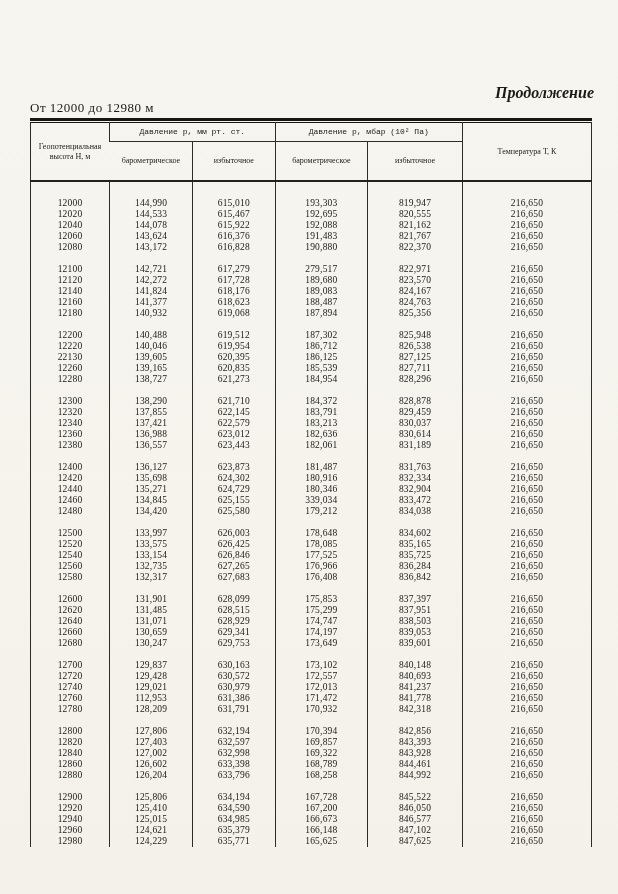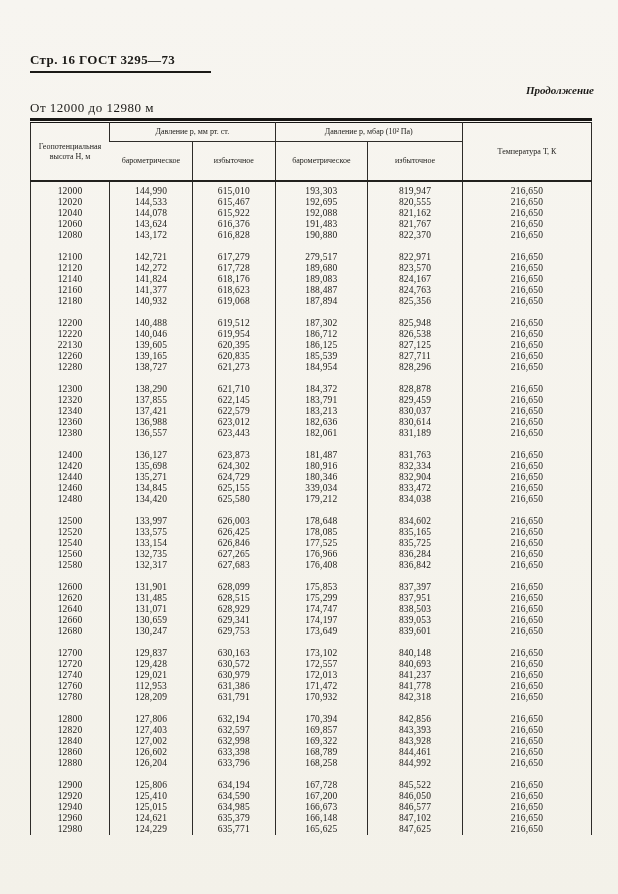--- a/index.html
+++ b/index.html
@@ -25,21 +25,21 @@
     font-weight: bold;
     letter-spacing: 0.4px;
     border-bottom: 2.5px solid #1b1a17;
     padding: 0 36px 3px 0;
     white-space: nowrap;
   }
   .continuation {
     position: absolute;
     top: 84px;
     right: 24px;
-    font-size: 11px;
+    font-size: 16px;
     font-style: italic;
     font-weight: bold;
   }
   .range-title {
     position: absolute;
     top: 100px;
     left: 30px;
     font-size: 13px;
     letter-spacing: 0.5px;
   }
@@ -70,43 +70,42 @@
     font-weight: normal;
     font-size: 8px;
     line-height: 9.5px;
     text-align: center;
     vertical-align: middle;
     padding: 2px 3px;
     border-left: 1px solid #2e2c29;
   }
   th:first-child, td:first-child { border-left: none; }
   thead { border-bottom: 2px solid #22211e; }
-  th.group { border-bottom: 1px solid #2e2c29; height: 14px; }
+  th.group { border-bottom: 1px solid #2e2c29; height: 14px; font-family: Liberation Mono, monospace; }
   th.rowspan2 { height: 50px; }
   th.sub { height: 34px; }
   tbody td {
     font-size: 9.5px;
     line-height: 11px;
     height: 11px;
     text-align: center;
     vertical-align: middle;
     padding: 0 2px;
     border-left: 1px solid #2e2c29;
     letter-spacing: 0.2px;
     white-space: nowrap;
   }
   tbody tr.gap td { height: 11px; }
-  tbody tr:first-child td { padding-top: 4px; }
+  tbody tr:first-child td { padding-top: 16px; }
 </style>
 </head>
 <body>
 
 <div class="page">
 
-  <div class="header-left">Стр. 16 ГОСТ 3295—73</div>
 
   <div class="continuation">Продолжение</div>
 
   <div class="range-title">От 12000 до 12980 м</div>
 
   <div class="table-wrap">
     <table>
       <colgroup>
         <col class="c1">
           <col class="c2">

